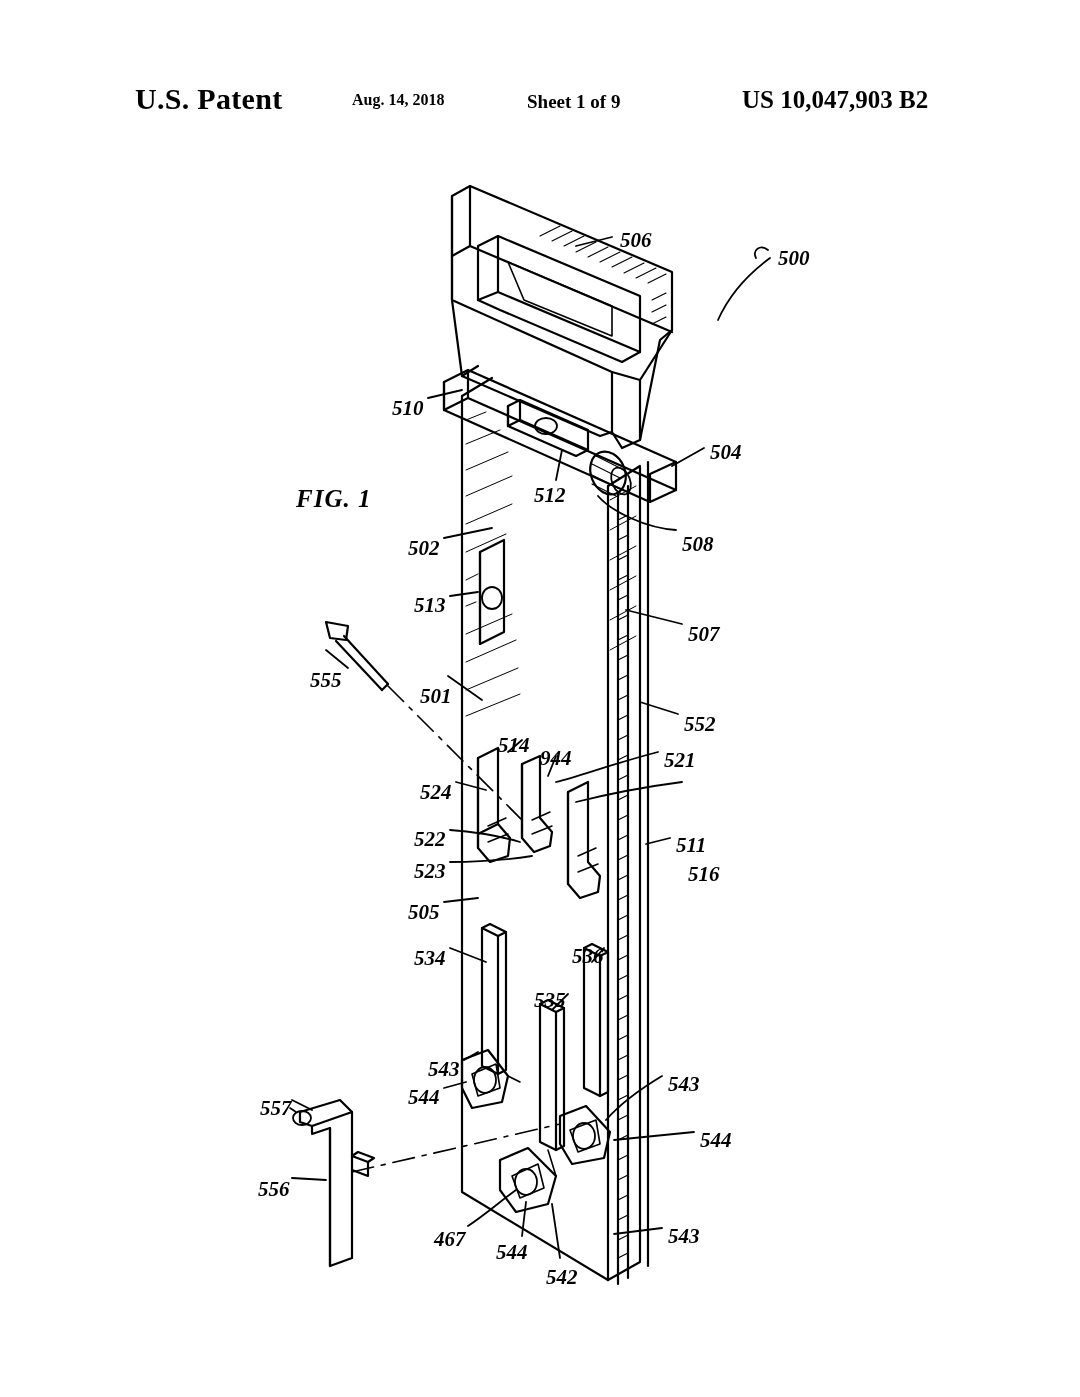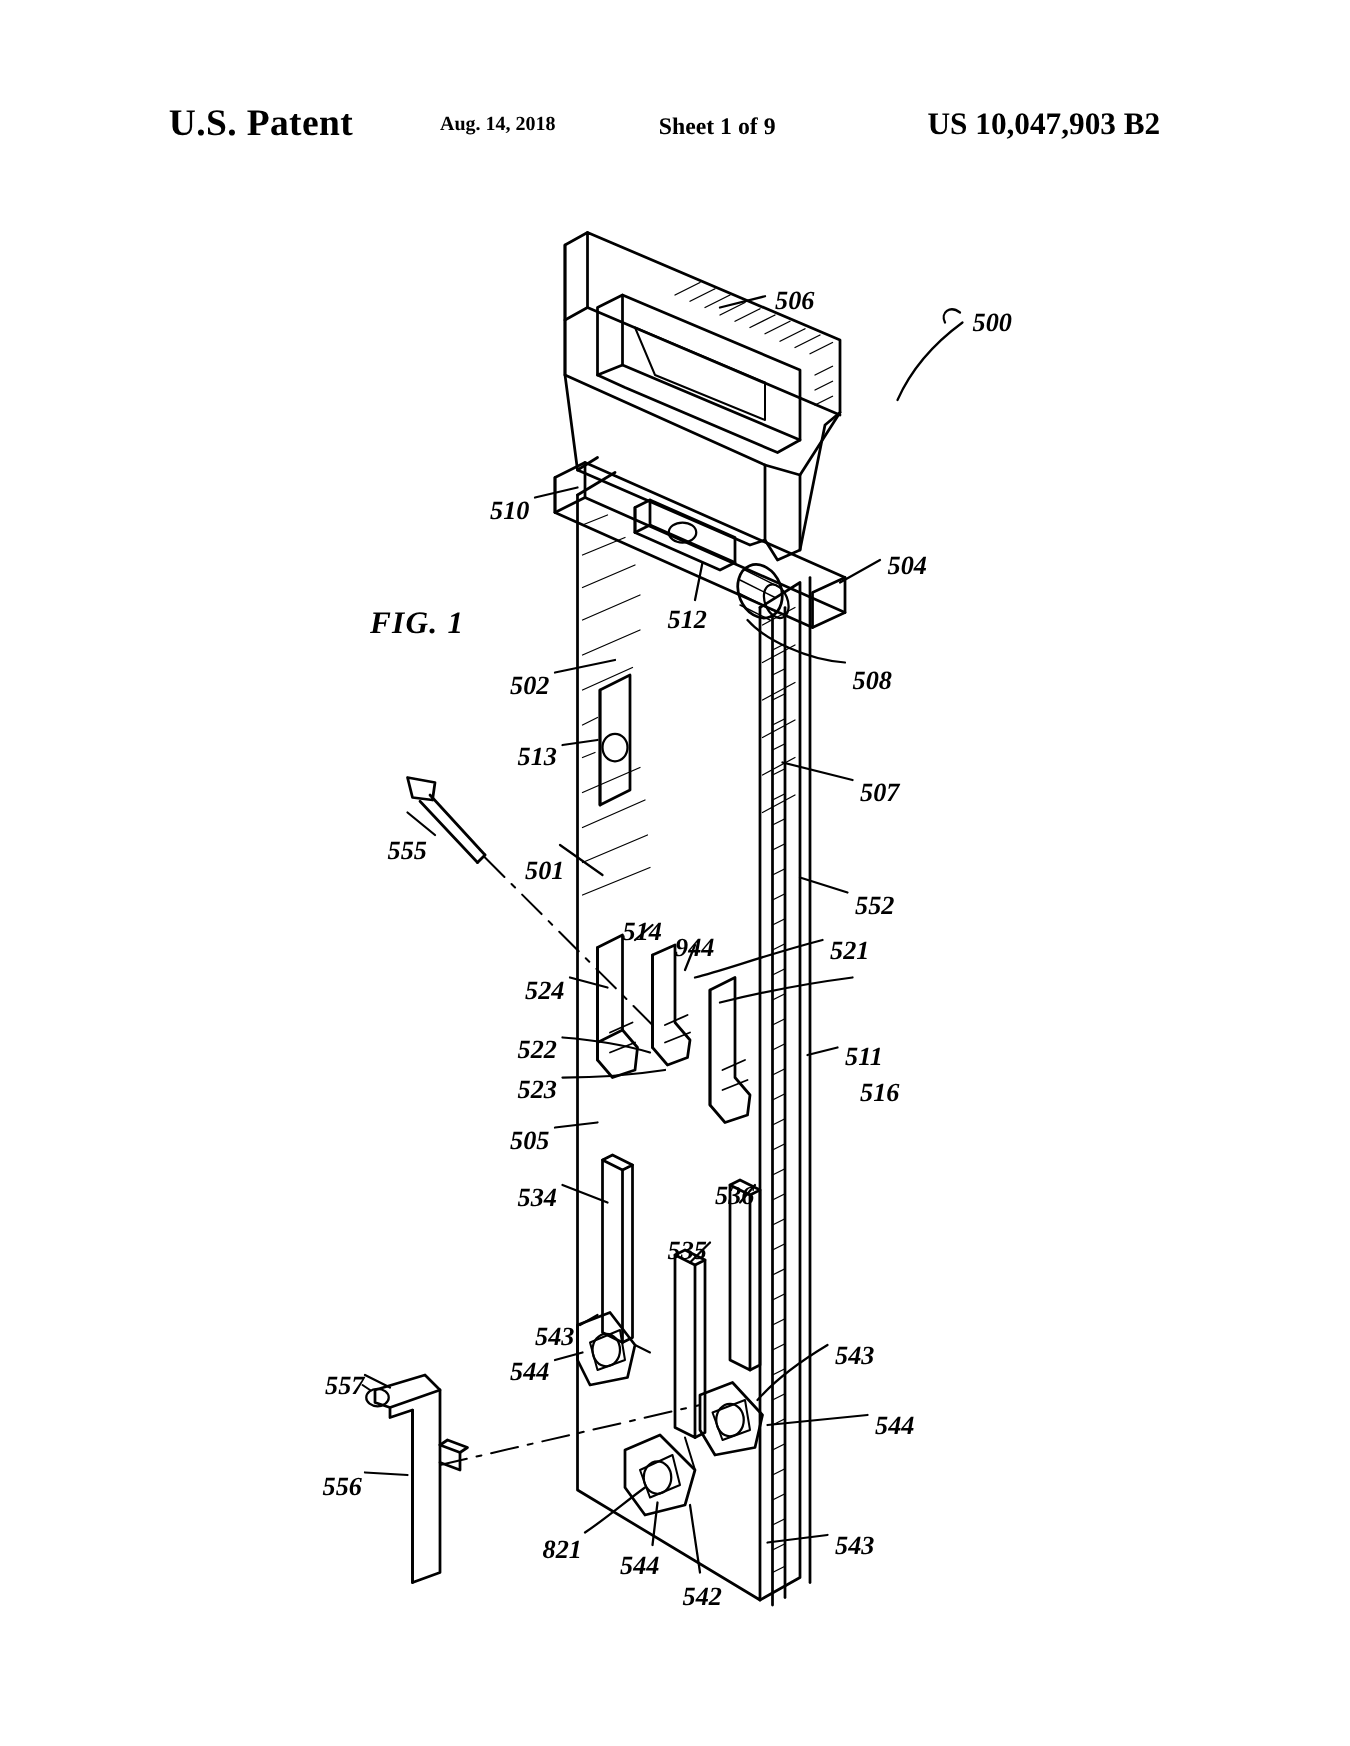--- a/index.html
+++ b/index.html
@@ -385,19 +385,19 @@
     <div class="ref" style="left:408px; top:900px;">505</div>
     <div class="ref" style="left:414px; top:946px;">534</div>
     <div class="ref" style="left:572px; top:944px;">536</div>
     <div class="ref" style="left:428px; top:1057px;">543</div>
     <div class="ref" style="left:534px; top:988px;">535</div>
     <div class="ref" style="left:408px; top:1085px;">544</div>
     <div class="ref" style="left:668px; top:1072px;">543</div>
     <div class="ref" style="left:700px; top:1128px;">544</div>
     <div class="ref" style="left:260px; top:1096px;text-align:right;">557</div>
     <div class="ref" style="left:258px; top:1177px;">556</div>
-    <div class="ref" style="left:434px; top:1227px;">821</div>
+    <div class="ref" style="left:434px; top:1227px;">467</div>
     <div class="ref" style="left:496px; top:1240px;">544</div>
     <div class="ref" style="left:546px; top:1265px;">542</div>
     <div class="ref" style="left:668px; top:1224px;">543</div>
   </div>
 
 </div>
 
 </body></html>

